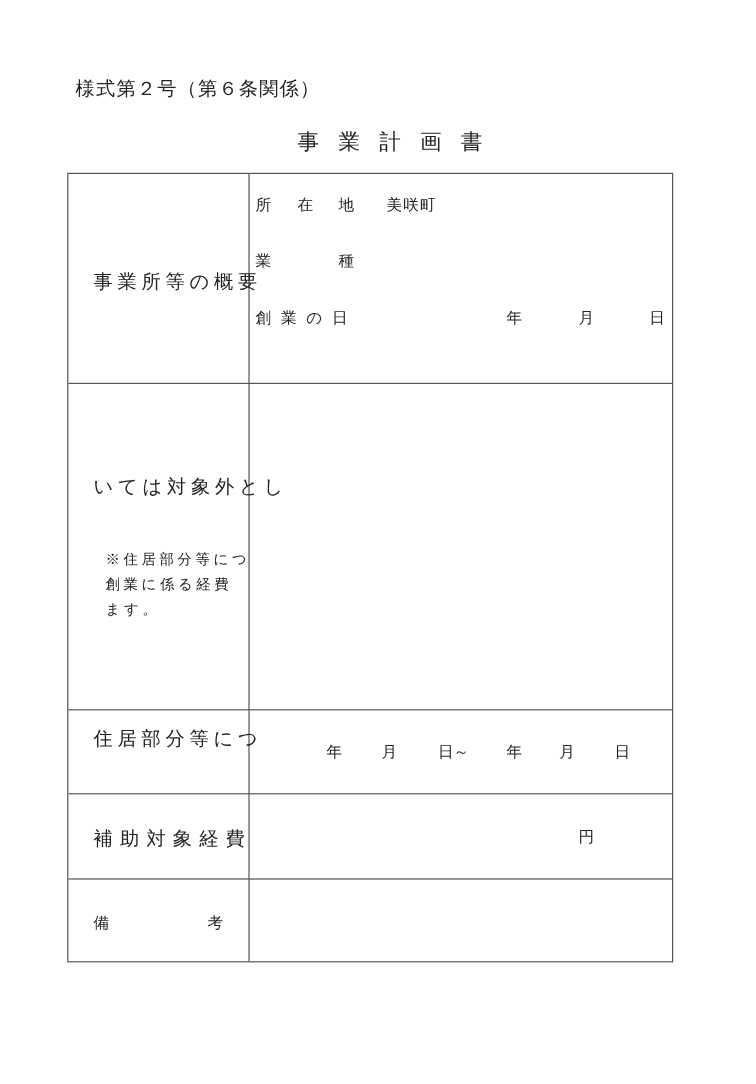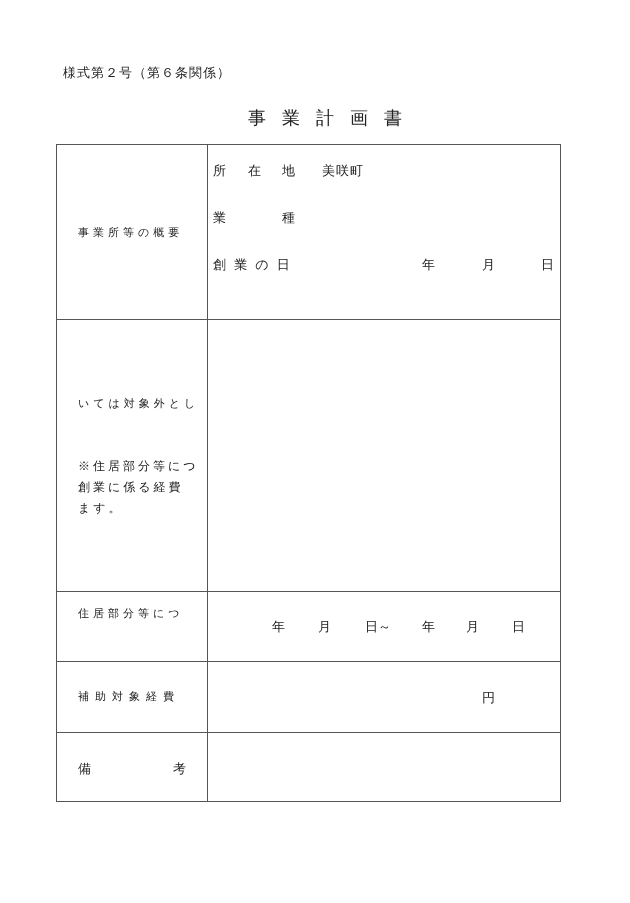--- a/index.html
+++ b/index.html
@@ -2,31 +2,31 @@
 <html><head>
 <meta charset="utf-8">
 <style>
   html, body { margin: 0; padding: 0; }
   body {
     width: 630px; height: 903px; background: #ffffff; position: relative;
     font-family: "DejaVu Serif", "Liberation Serif", serif; color: #222;
     overflow: hidden;
   }
   .abs { position: absolute; white-space: nowrap; }
-  .form-no { left: 63px; top: 64px; font-size: 13px; letter-spacing: 1px; }
+  .form-no { left: 63px; top: 64px; font-size: 16px; letter-spacing: 1px; }
   .title { left: 248px; top: 106px; font-size: 18px; }
   .title span { display: inline-block; margin-right: 16px; }
   .table {
     position: absolute; left: 56px; top: 144px; width: 505px; height: 658px;
     border: 1px solid #555; box-sizing: border-box;
   }
   .vline { position: absolute; left: 150px; top: 0; bottom: 0; width: 1px; background: #555; }
   .hline { position: absolute; left: 0; right: 0; height: 1px; background: #555; }
-  .lbl { font-size: 11px; letter-spacing: 4px; font-family: Liberation Mono, monospace; }
-  .small { font-size: 12px; letter-spacing: 3px; line-height: 21px; }
+  .lbl { font-size: 16px; letter-spacing: 4px; font-family: Liberation Mono, monospace; }
+  .small { font-size: 12px; letter-spacing: 3px; line-height: 21px; margin-left: 10px; }
   .txt { font-size: 13px; }
 </style>
 </head>
 <body>
 
 <div class="abs form-no">様式第２号（第６条関係）</div>
 
 <div class="abs title">
   <span>事</span><span>業</span><span>計</span><span>画</span><span>書</span>
 </div>

